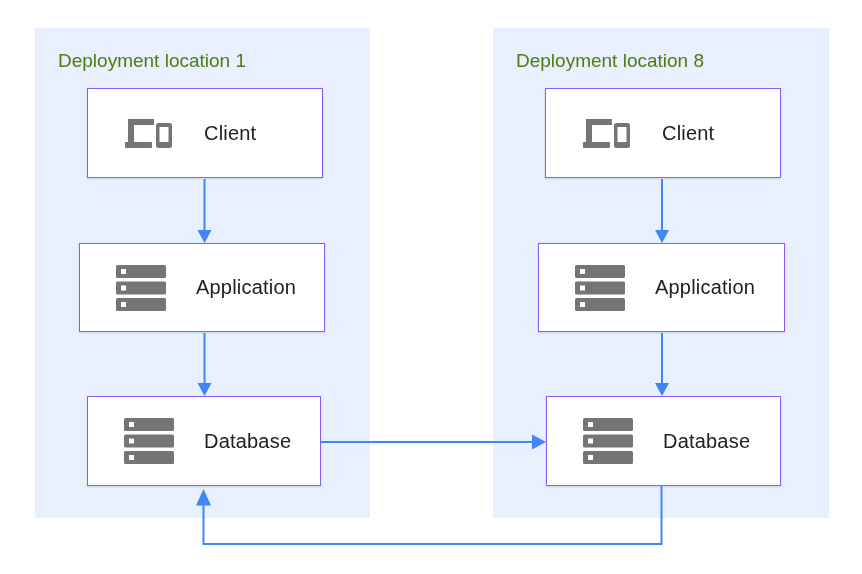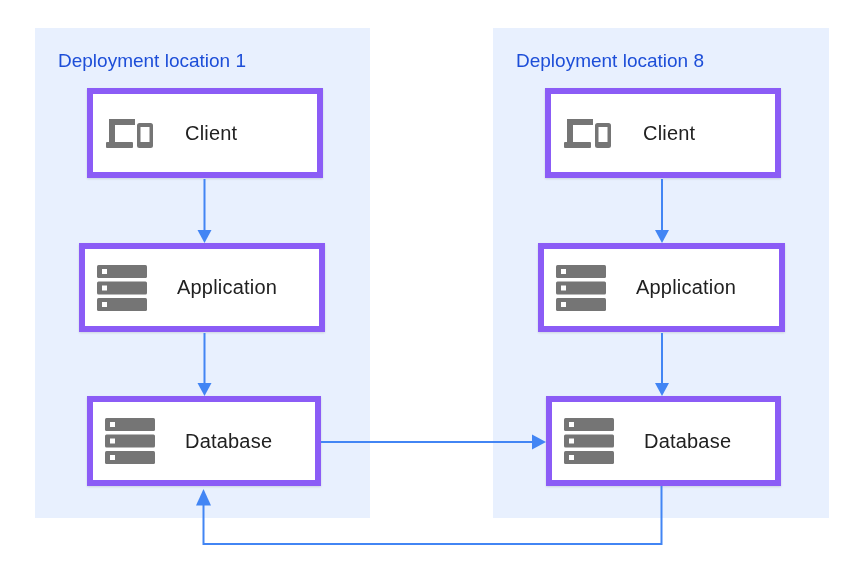--- a/index.html
+++ b/index.html
@@ -18,32 +18,32 @@
     background: #e8f0fe;
   }
   .panel.p1 { left: 35px; width: 335px; }
   .panel.p2 { left: 493px; width: 336px; }
   .panel-title {
     position: absolute;
     left: 23px;
     top: 22px;
     font-size: 19px;
     line-height: 22px;
-    color: #1d4ed8;
+    color: #4d7c0f;
     white-space: nowrap;
   }
   .node {
     position: absolute;
     background: #ffffff;
-    border: 6px solid #8b5cf6;
+    border: 1px solid #8b5cf6;
     box-shadow: 0 1px 2px rgba(0,0,0,0.12);
     box-sizing: border-box;
     display: flex;
     align-items: center;
-    padding-left: 12px;
+    padding-left: 36px;
   }
   .node .icon { flex: 0 0 auto; display: flex; align-items: center; }
   .node .label {
     margin-left: 30px;
     font-size: 20px;
     color: #212121;
     letter-spacing: 0.2px;
     white-space: nowrap;
   }
   

